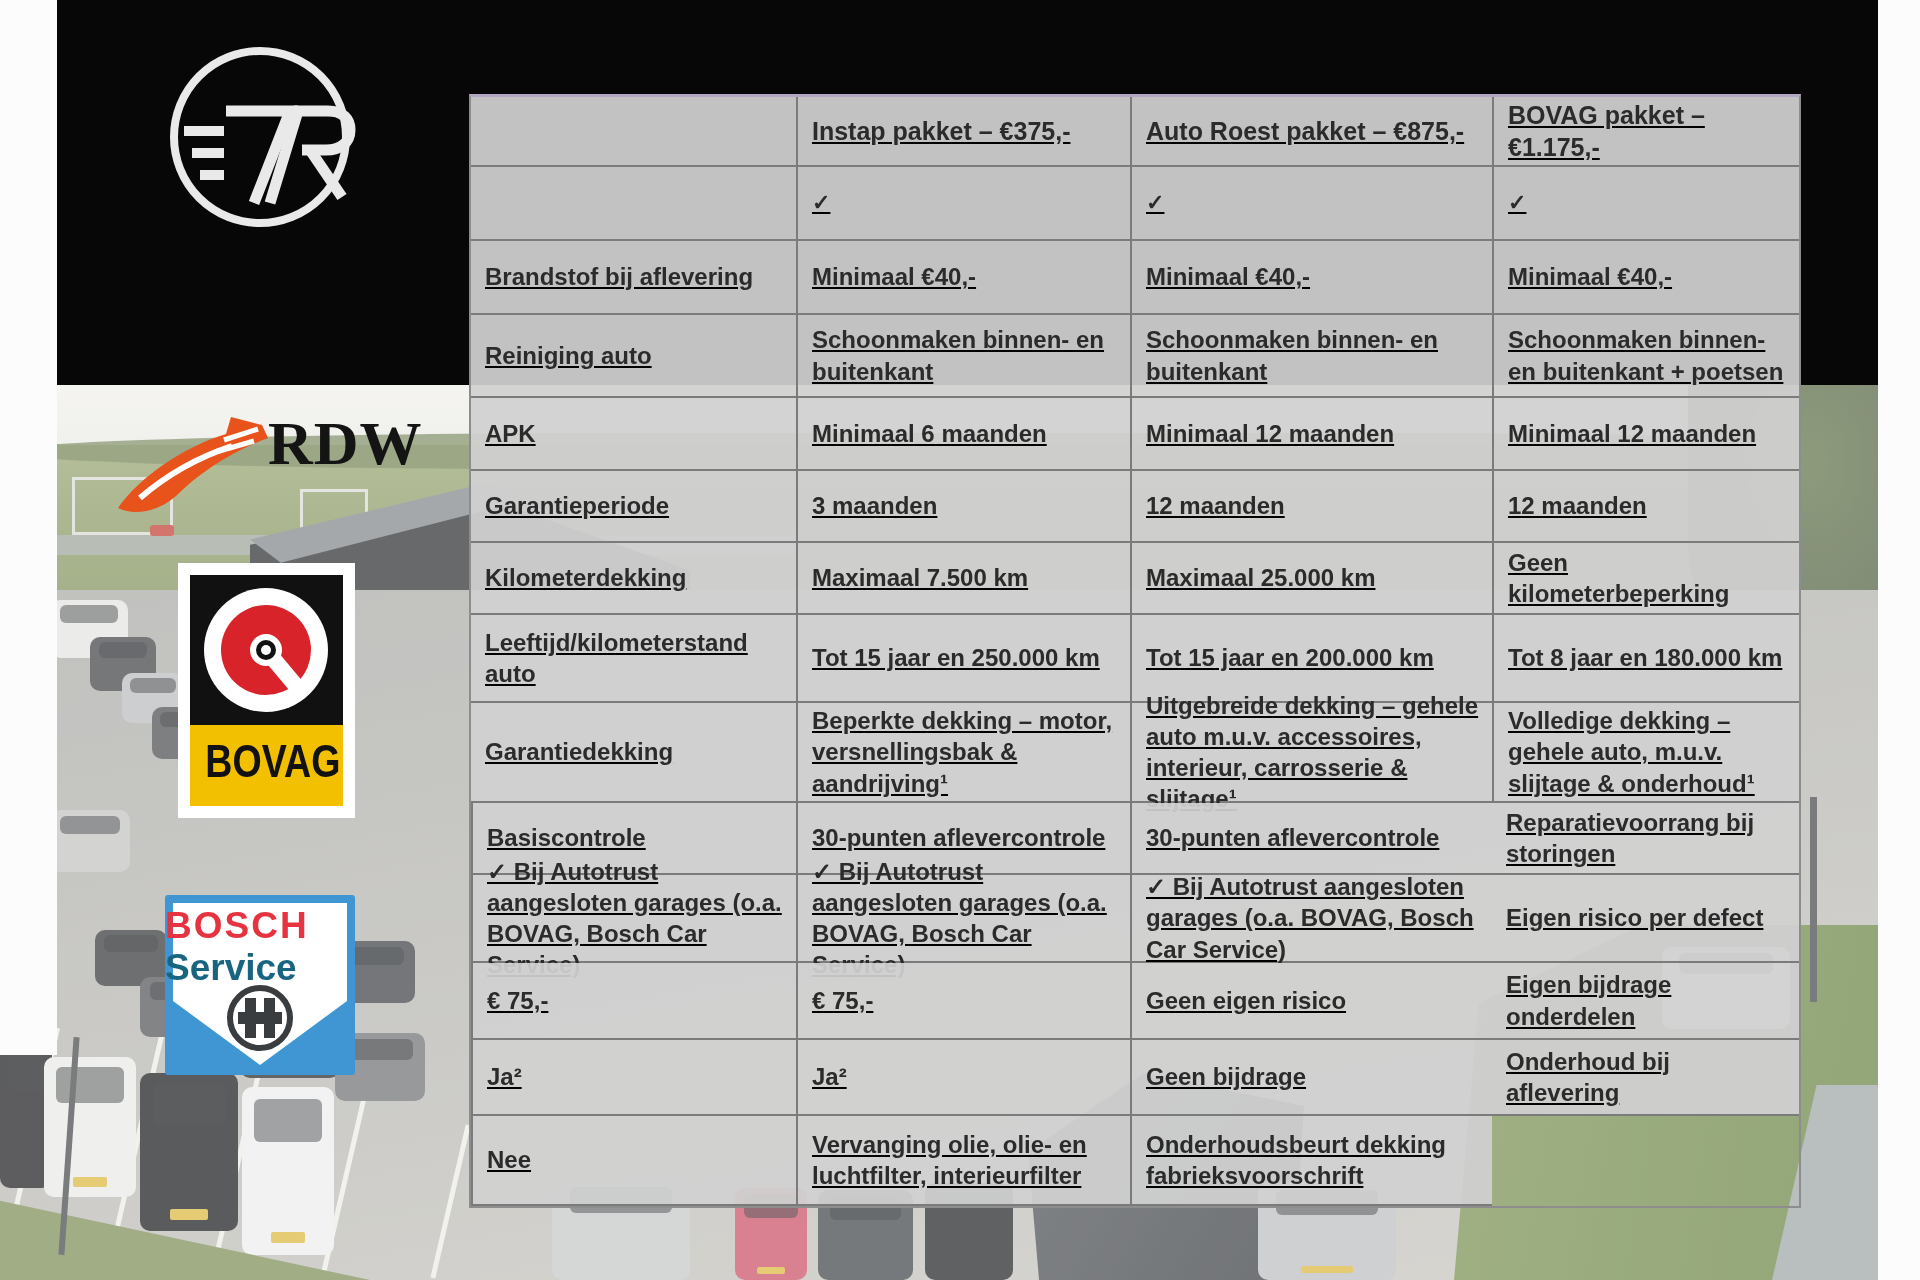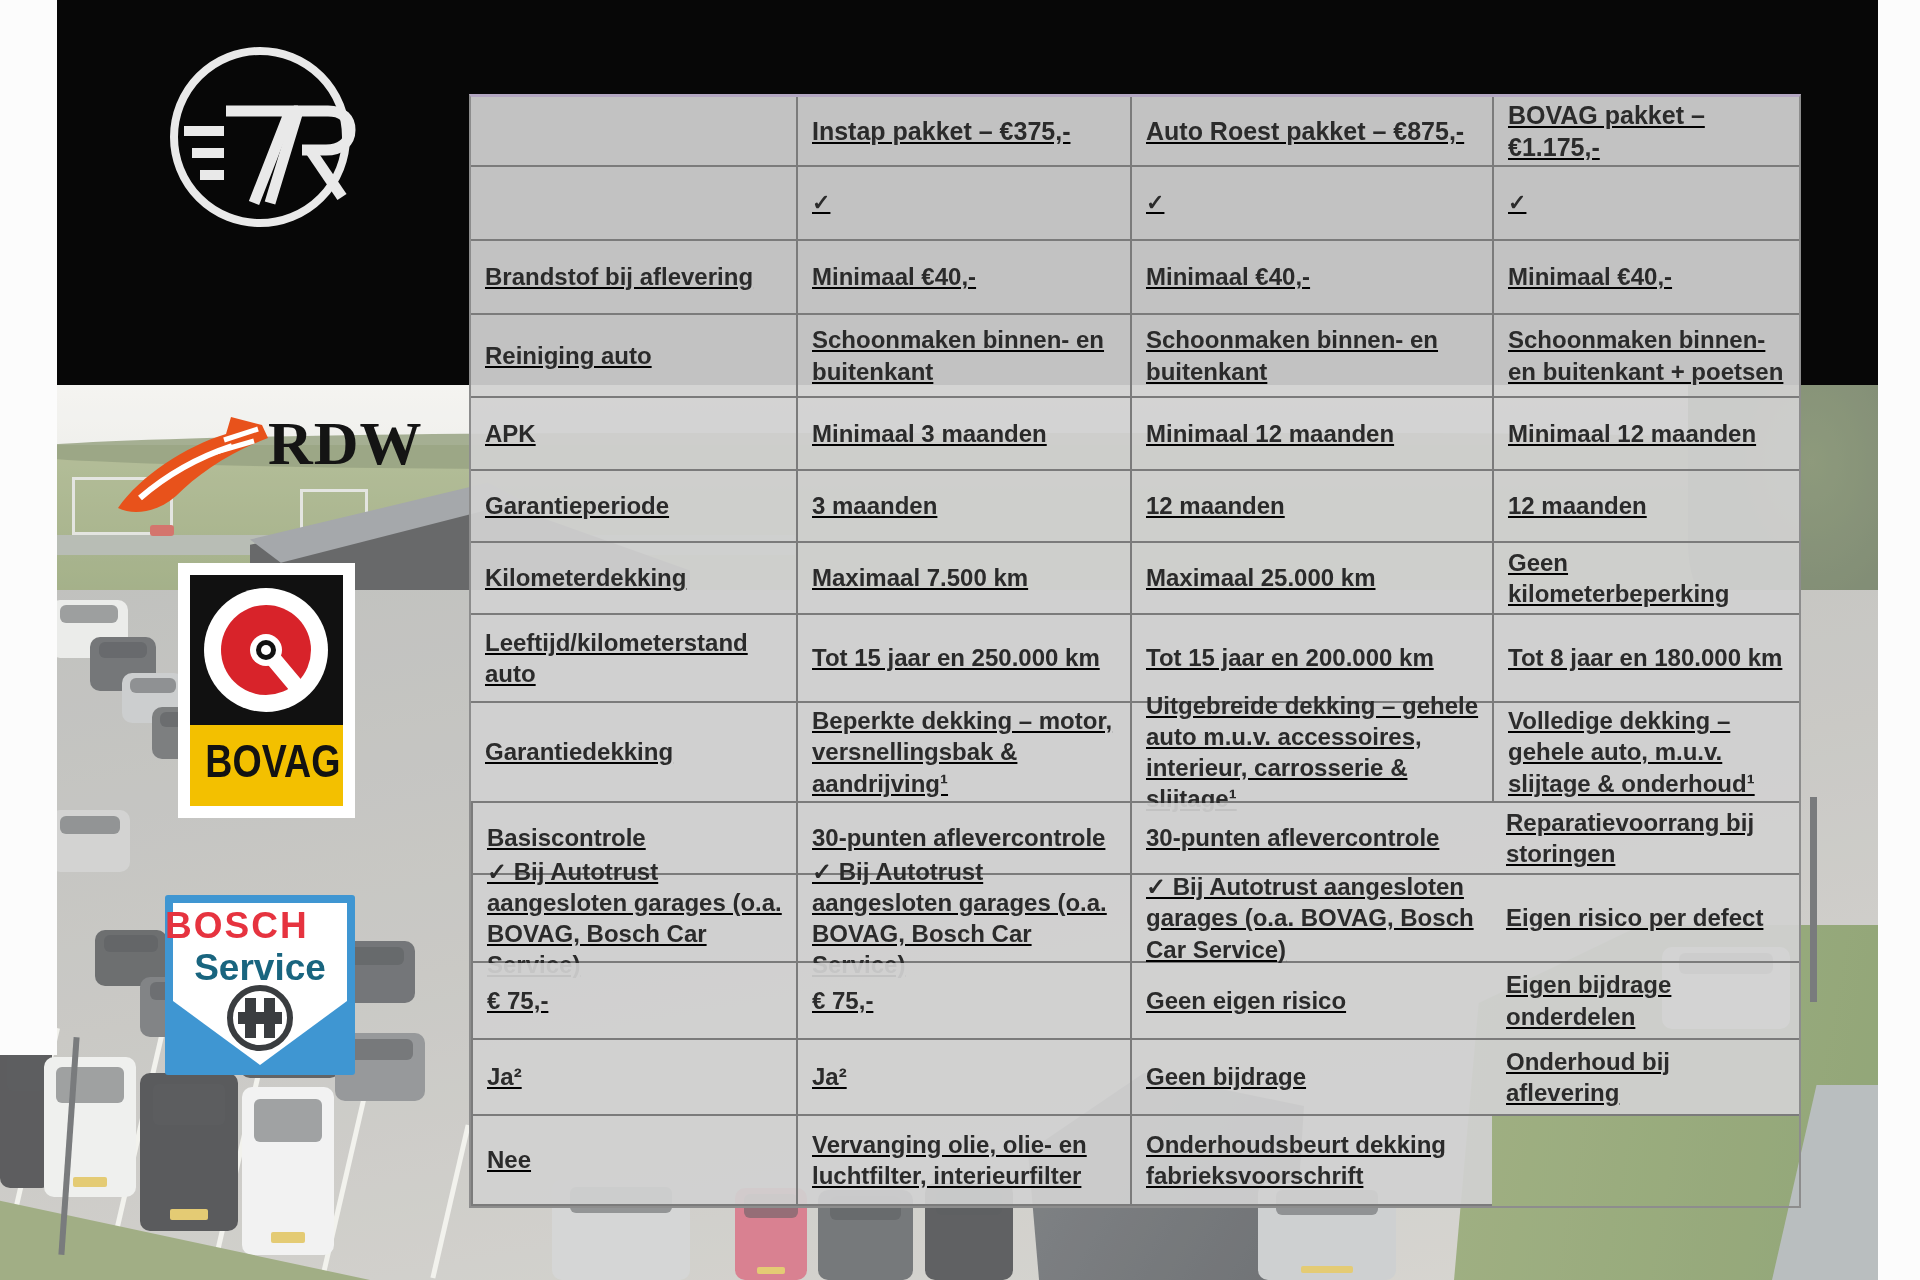--- a/index.html
+++ b/index.html
@@ -51,21 +51,21 @@
   
   .logo-bovag{position:absolute;left:178px;top:563px;width:177px;height:255px;background:#ffffff;}
   .bv-inner{position:absolute;left:12px;top:12px;width:153px;height:231px;}
   .bv-text{position:absolute;left:0;right:0;top:158px;text-align:center;color:#121212;
            font-size:47px;font-weight:bold;transform:scaleX(.8);letter-spacing:0;}
 
   
   .logo-bosch{position:absolute;left:165px;top:895px;width:190px;height:180px;}
   .bosch-l1{position:absolute;left:0;right:0;top:10px;color:#e6333f;
             font-size:37px;font-weight:bold;letter-spacing:2px;}
-  .bosch-l2{position:absolute;left:0;right:0;top:52px;text-align:center;color:#19657f;
+  .bosch-l2{position:absolute;left:0;right:0;top:52px;color:#19657f;
             font-size:37px;font-weight:bold;}
 
   
   .pkg-table{position:absolute;left:469px;top:94px;width:1332px;
              display:grid;grid-template-columns:325px 334px 362px 307px;
              grid-template-rows:70px 74px 74px 83px 73px 72px 72px 88px 100px 72px 88px 77px 76px 90px;
              border:2px solid #8d8d8d;border-top:3px solid #b3a7c2;box-sizing:border-box;text-decoration:underline;}
   .cell{border-bottom:2px solid #7b7b7b;border-left:2px solid #7b7b7b;background:rgba(209,209,209,.93);
         display:flex;align-items:center;padding:4px 10px 4px 14px;color:#2b2b2b;font-weight:bold;
         font-size:24px;line-height:1.3;box-sizing:border-box;}
@@ -207,21 +207,21 @@
     <div class="cell val">Minimaal €40,-</div>
     <div class="cell val">Minimaal €40,-</div>
     <div class="cell val">Minimaal €40,-</div>
 
     <div class="cell colA lbl">Reiniging auto</div>
     <div class="cell val">Schoonmaken binnen- en buitenkant</div>
     <div class="cell val">Schoonmaken binnen- en buitenkant</div>
     <div class="cell val">Schoonmaken binnen- en buitenkant + poetsen</div>
 
     <div class="cell colA lbl">APK</div>
-    <div class="cell val">Minimaal 3 maanden</div>
+    <div class="cell val">Minimaal 6 maanden</div>
     <div class="cell val">Minimaal 12 maanden</div>
     <div class="cell val">Minimaal 12 maanden</div>
 
     <div class="cell colA lbl">Garantieperiode</div>
     <div class="cell val">3 maanden</div>
     <div class="cell val">12 maanden</div>
     <div class="cell val">12 maanden</div>
 
     <div class="cell colA lbl">Kilometerdekking</div>
     <div class="cell val">Maximaal 7.500 km</div>

